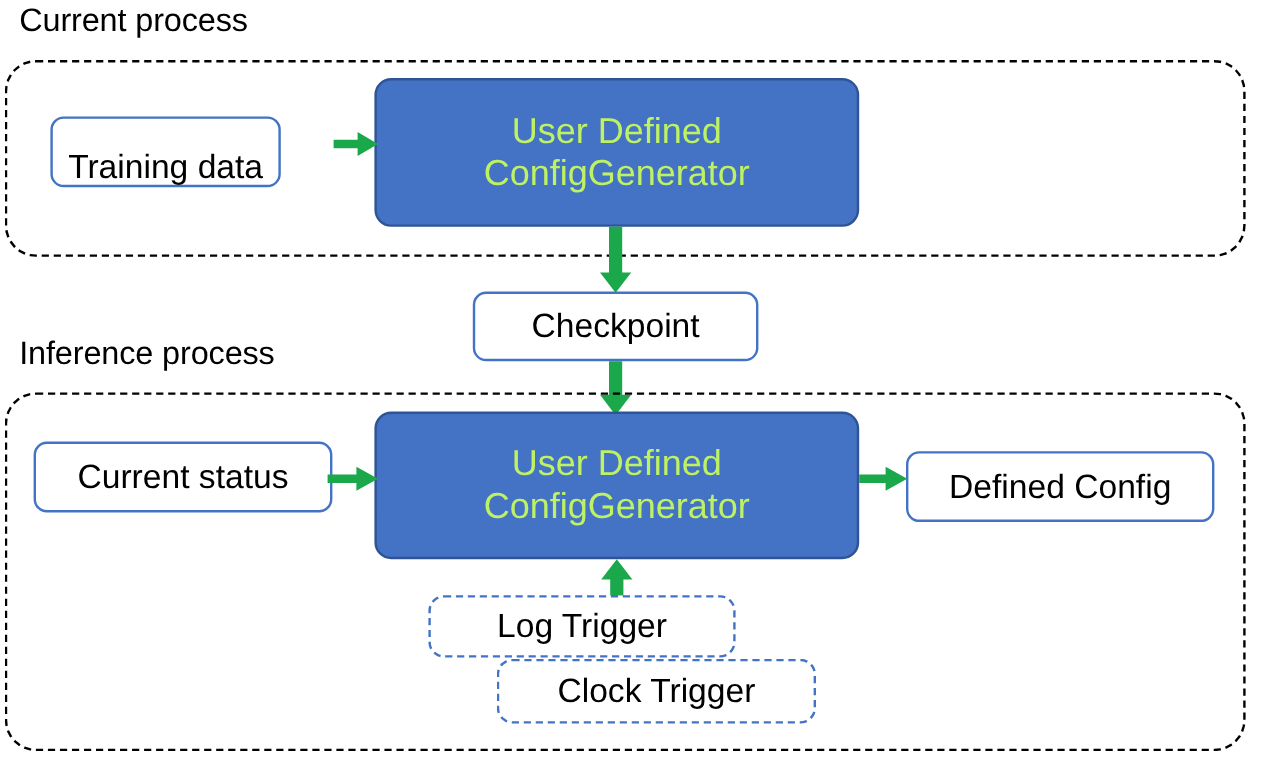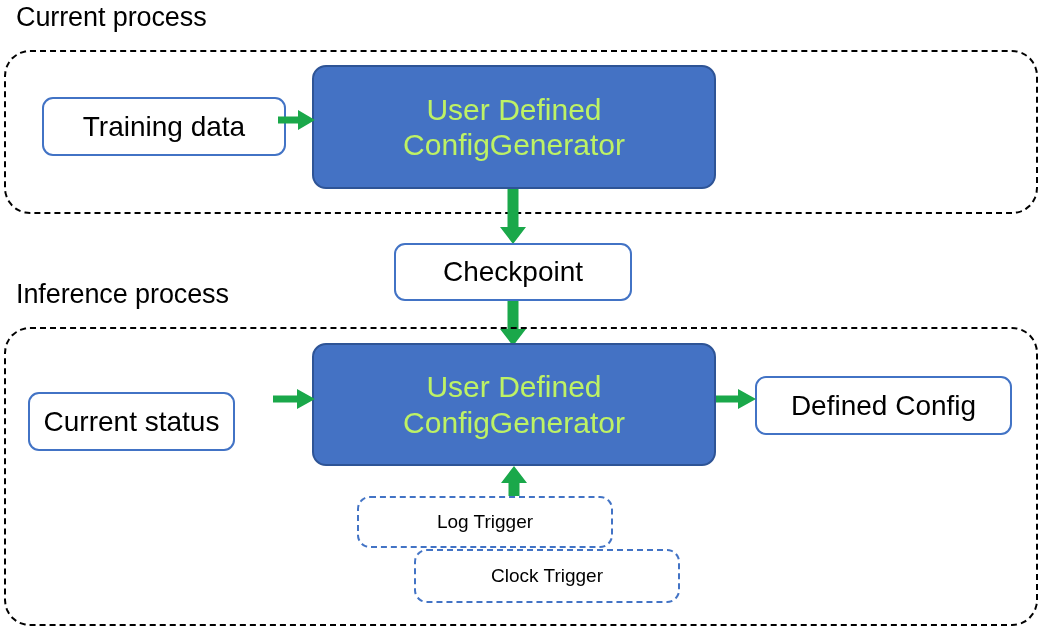--- a/index.html
+++ b/index.html
@@ -71,29 +71,29 @@
     color: #bef264;
     font-size: 30px;
     line-height: 1.18;
   }
 
   
   .node-trigger {
     border: 2.5px dashed #4273C5;
     border-radius: 13px;
     background: #ffffff;
-    font-size: 19px;
+    font-size: 28px;
     line-height: 1.1;
   }
 
   
-  #node-training-data    { left: 42px;  top: 97px;  width: 244px; height: 59px; }
+  #node-training-data    { left: 42px;  top: 97px;  width: 192px; height: 59px; align-items: flex-end; }
   #node-train-generator  { left: 312px; top: 65px;  width: 404px; height: 124px; }
   #node-checkpoint       { left: 394px; top: 243px; width: 238px; height: 58px; }
-  #node-current-status   { left: 28px;  top: 392px; width: 207px; height: 59px; }
+  #node-current-status   { left: 28px;  top: 368px; width: 249px; height: 59px; }
   #node-infer-generator  { left: 312px; top: 343px; width: 404px; height: 123px; }
   #node-output-config    { left: 755px; top: 376px; width: 257px; height: 59px; }
   #node-log-trigger      { left: 357px; top: 496px; width: 256px; height: 52px; z-index: 3; }
   #node-clock-trigger    { left: 414px; top: 549px; width: 266px; height: 54px; z-index: 4; }
 
   
   .arrow { position: absolute; }
   .arrow svg { display: block; overflow: visible; }
 
   #arrow-data-to-train     { left: 278px; top: 108px; }

